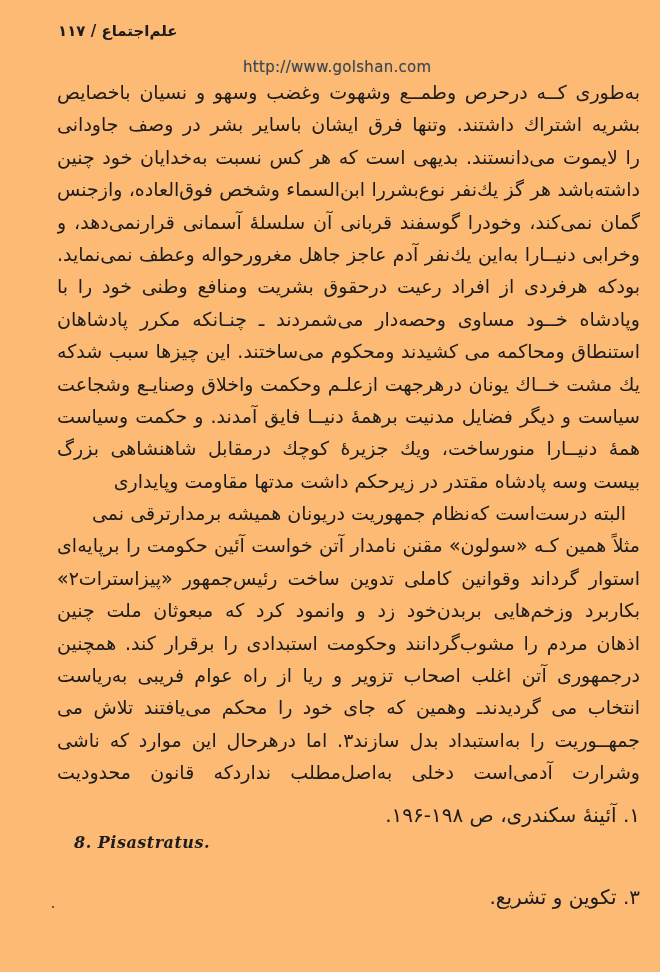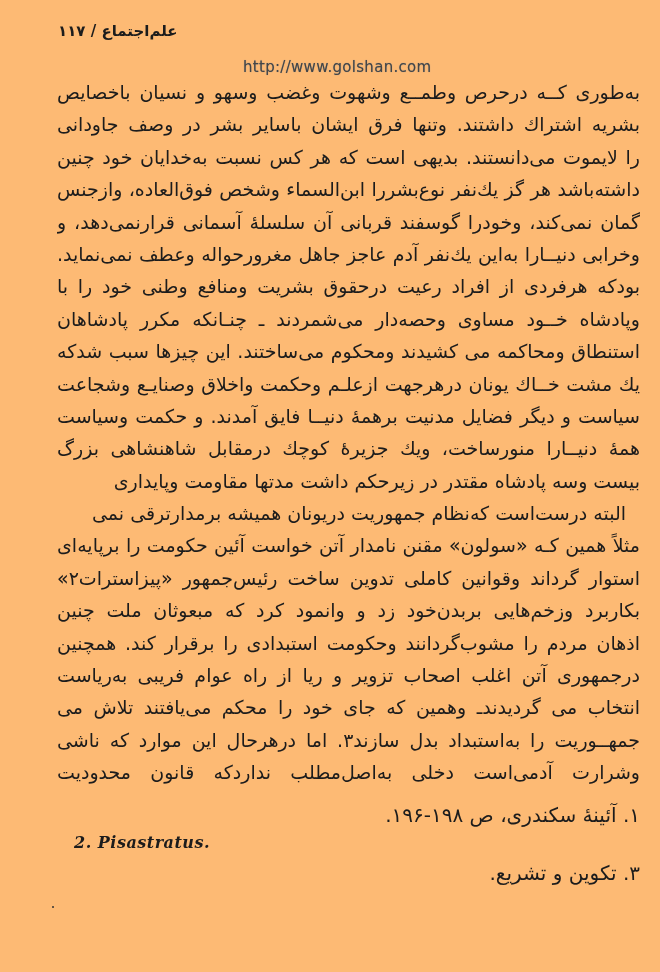--- a/index.html
+++ b/index.html
@@ -46,21 +46,21 @@
   
   .fn{position:absolute;font-size:20px;white-space:nowrap;}
   .fn.fa{direction:rtl;unicode-bidi:embed;right:20px;}
   .fn1{top:803px;}
   .fn2{
     top:833px;left:74px;
     font-family:"DejaVu Serif",serif;
     font-style:italic;font-weight:bold;
     font-size:16px;letter-spacing:.5px;
   }
-  .fn3{top:861px;}
+  .fn3{top:885px;}
   .speck{
     position:absolute;left:52px;top:906px;
     width:2px;height:2px;background:#333;border-radius:50%;
   }
 </style>
 </head>
 <body>
 
 <div class="page">
 
@@ -89,19 +89,19 @@
       <div class="line just">بكاربرد وزخم‌هایی بربدن‌خود زد و وانمود كرد كه مبعوثان ملت چنین كرده‌اند تــا</div>
       <div class="line just">اذهان مردم را مشوب‌گردانند وحكومت استبدادی را برقرار كند. همچنین می‌دانیم</div>
       <div class="line just">درجمهوری آتن اغلب اصحاب تزویر و ریا از راه عوام فریبی به‌ریاست مملكت</div>
       <div class="line just">انتخاب می گردیدندـ وهمین كه جای خود را محكم می‌یافتند تلاش می كردند كه</div>
       <div class="line just">جمهــوریت را به‌استبداد بدل سازند۳. اما درهرحال این موارد كه ناشی ازهوس‌ها</div>
       <div class="line just">وشرارت آدمی‌است دخلی به‌اصل‌مطلب نداردكه قانون محدودیت قدرت‌حكومت</div>
     </div>
 
   <div class="fn fa fn1">۱. آئینهٔ سكندری، ص ۱۹۸-۱۹۶.</div>
 
-  <div class="fn fn2">2. Pisastratus.</div>
+  <div class="fn fn2">8. Pisastratus.</div>
 
   <div class="fn fa fn3">۳. تكوین و تشریع.</div>
 
   <div class="speck"></div>
 
 </div>
 
 </body></html>

